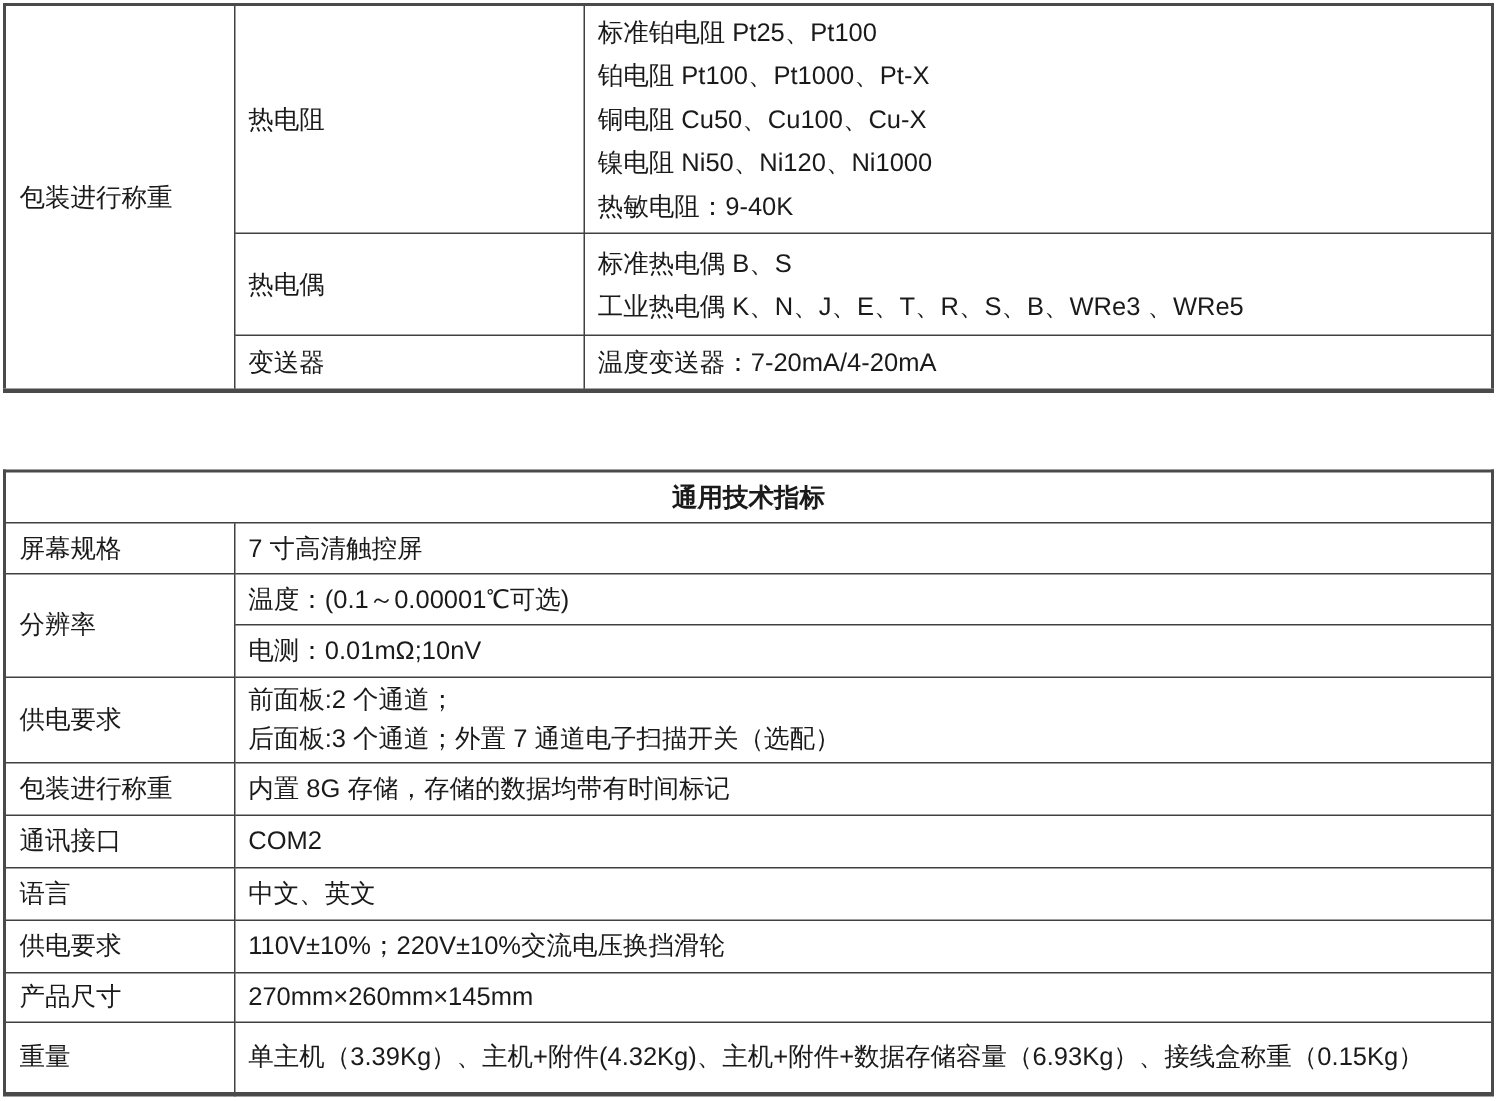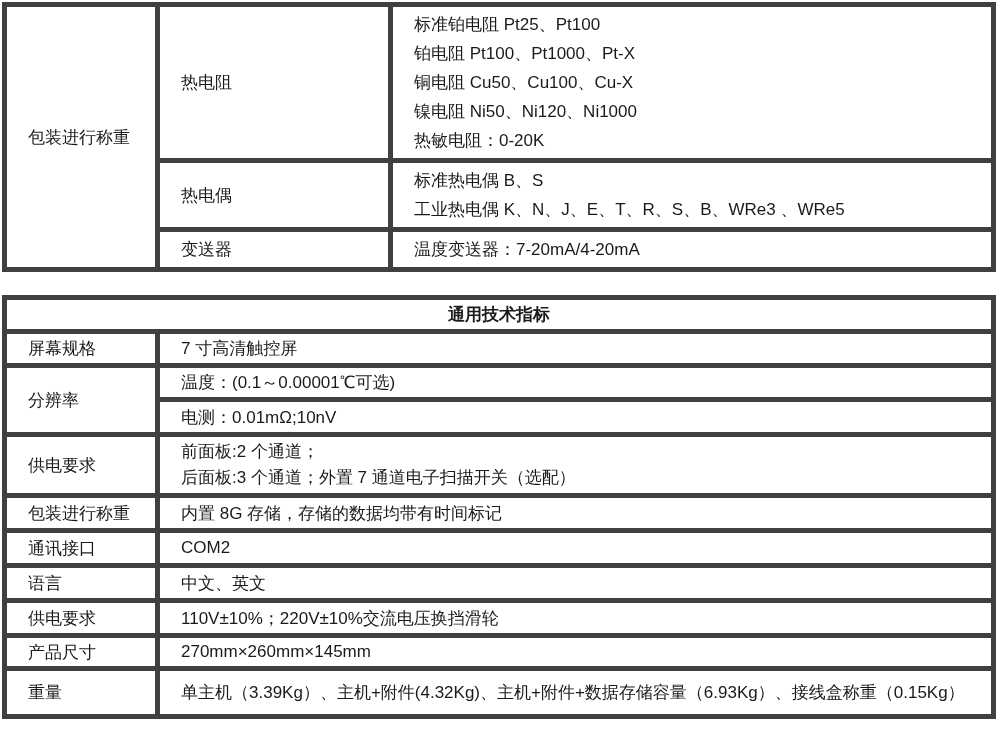--- a/index.html
+++ b/index.html
@@ -15,25 +15,25 @@
   table.tbl {
     border-collapse: collapse;
     table-layout: fixed;
     position: absolute;
     left: 2px;
     background: #ffffff;
     border: 2px solid #4a4a4a;
     border-bottom-width: 3px;
   }
   #sensor-table { top: 2px;  width: 994px; }
-  #spec-table   { top: 295px; width: 994px; }
+  #spec-table   { top: 313px; width: 994px; }
   td {
-    border: 5px solid #404040;
+    border: 1px solid #404040;
     font-size: 17px;
-    padding: 2px 21px;
+    padding: 2px 9px;
     vertical-align: middle;
     overflow: hidden;
     white-space: nowrap;
   }
   td.lines { padding-top: 3px; padding-bottom: 3px; }
   td.lines div { line-height: 29px; }
   td.lines2 div { line-height: 26px; }
   td.hdr {
     text-align: center;
     font-weight: bold;
@@ -54,21 +54,21 @@
         <span>包装进行称重</span>
       </td>
       <td>
         <span>热电阻</span>
       </td>
       <td class="lines">
         <div>标准铂电阻 Pt25、Pt100</div>
         <div>铂电阻 Pt100、Pt1000、Pt-X</div>
         <div>铜电阻 Cu50、Cu100、Cu-X</div>
         <div>镍电阻 Ni50、Ni120、Ni1000</div>
-        <div>热敏电阻：0-20K</div>
+        <div>热敏电阻：9-40K</div>
       </td>
     </tr>
     <tr style="height:68px">
       <td>
         <span>热电偶</span>
       </td>
       <td class="lines">
         <div>标准热电偶 B、S</div>
         <div>工业热电偶 K、N、J、E、T、R、S、B、WRe3 、WRe5</div>
       </td>

